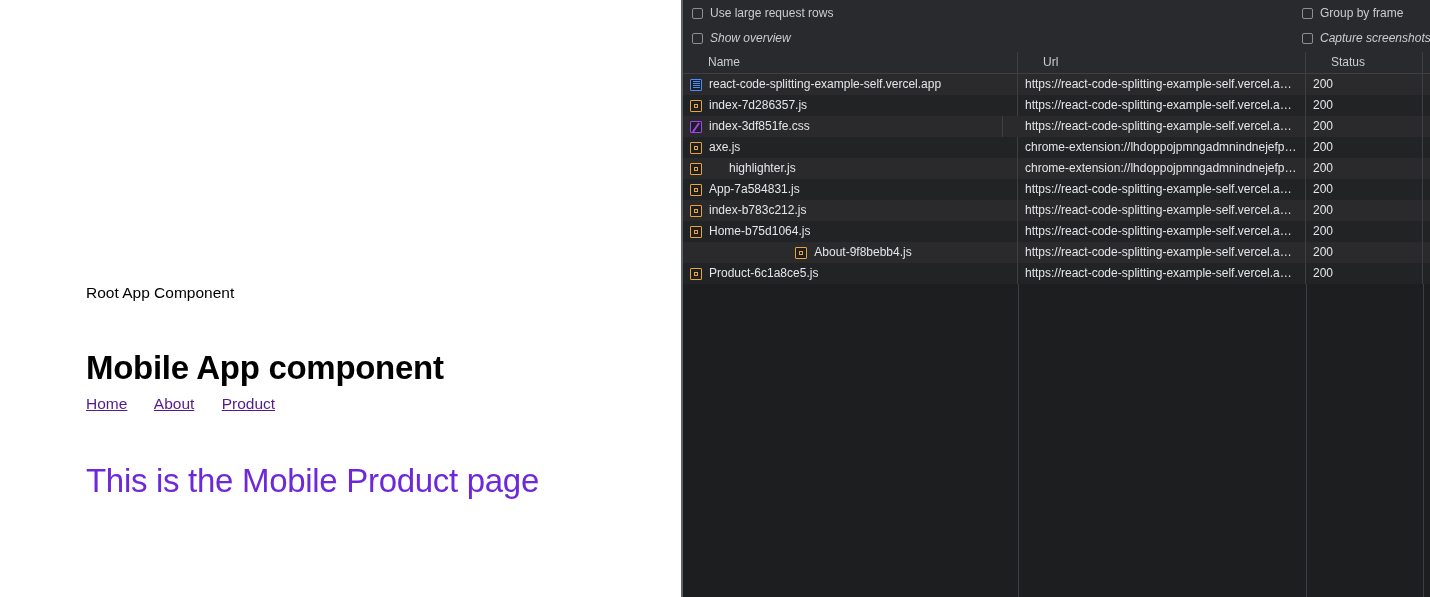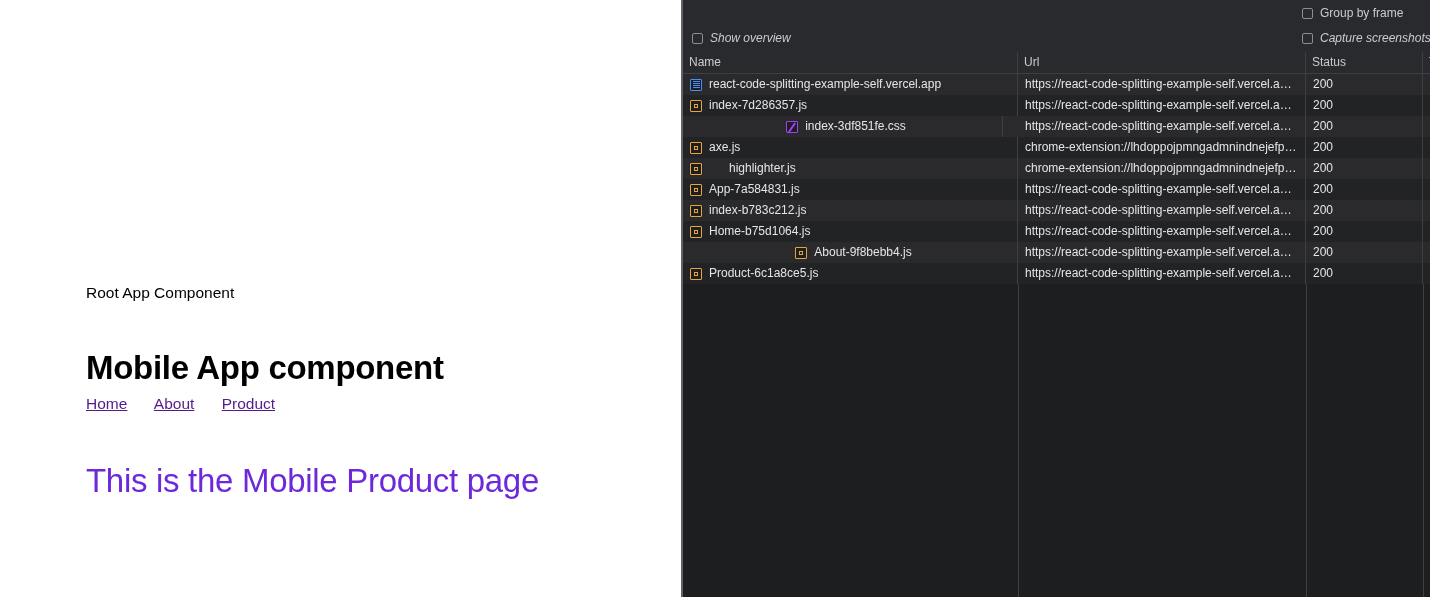--- a/index.html
+++ b/index.html
@@ -152,21 +152,21 @@
     border-bottom: 1px solid #3c4043;
     box-sizing: border-box;
   }
   .th {
     position: absolute;
     top: 0;
     height: 21px;
     line-height: 21px;
     font-size: 12px;
     color: #c9ccd0;
-    padding-left: 6px;
+    padding-left: 25px;
     box-sizing: border-box;
     border-right: 1px solid #3c4043;
     overflow: hidden;
     white-space: nowrap;
   }
   .col-name   { left: 0px;   width: 335px; }
   .col-url    { left: 335px; width: 288px; }
   .col-status { left: 623px; width: 117px; }
   .col-type   { left: 740px; width: 60px; border-right: none; }
 
@@ -280,20 +280,24 @@
       <a href="#">Product</a>
     </nav>
     <h2 class="pg-h2">This is the Mobile Product page</h2>
   </div>
 </div>
 
 <div id="devtools">
 
   <div class="dt-toolbar">
     <div class="tb-row r1">
+      <label class="cb-item left">
+        <span class="cb-box"></span>
+        <span class="cb-label">Use large request rows</span>
+      </label>
       <label class="cb-item right">
         <span class="cb-box"></span>
         <span class="cb-label">Group by frame</span>
       </label>
     </div>
     <div class="tb-row r2">
       <label class="cb-item left">
         <span class="cb-box"></span>
         <span class="cb-label">Show overview</span>
       </label>
@@ -324,21 +328,21 @@
         <div class="row even">
           <div class="cell c-name" style="left: 0px; width: 335px;">
             <span class="ficon js"></span>
             <span class="name-text">index-7d286357.js</span>
           </div>
           <div class="cell c-url" style="left: 335px; width: 288px;">https://react-code-splitting-example-self.vercel.a…</div>
           <div class="cell c-status" style="left: 623px; width: 117px;">200</div>
           <div class="cell c-type" style="left: 740px; width: 60px; border-right: none;">sc</div>
         </div>
         <div class="row odd">
-          <div class="cell c-name" style="left: 0px; width: 320px; justify-content: center;">
+          <div class="cell c-name" style="left: 0px; width: 320px;">
             <span class="ficon css"></span>
             <span class="name-text">index-3df851fe.css</span>
           </div>
           <div class="cell c-url" style="left: 335px; width: 288px;">https://react-code-splitting-example-self.vercel.a…</div>
           <div class="cell c-status" style="left: 623px; width: 117px;">200</div>
           <div class="cell c-type" style="left: 740px; width: 60px; border-right: none;">sty</div>
         </div>
         <div class="row even">
           <div class="cell c-name" style="left: 0px; width: 335px;">
             <span class="ficon js"></span>

